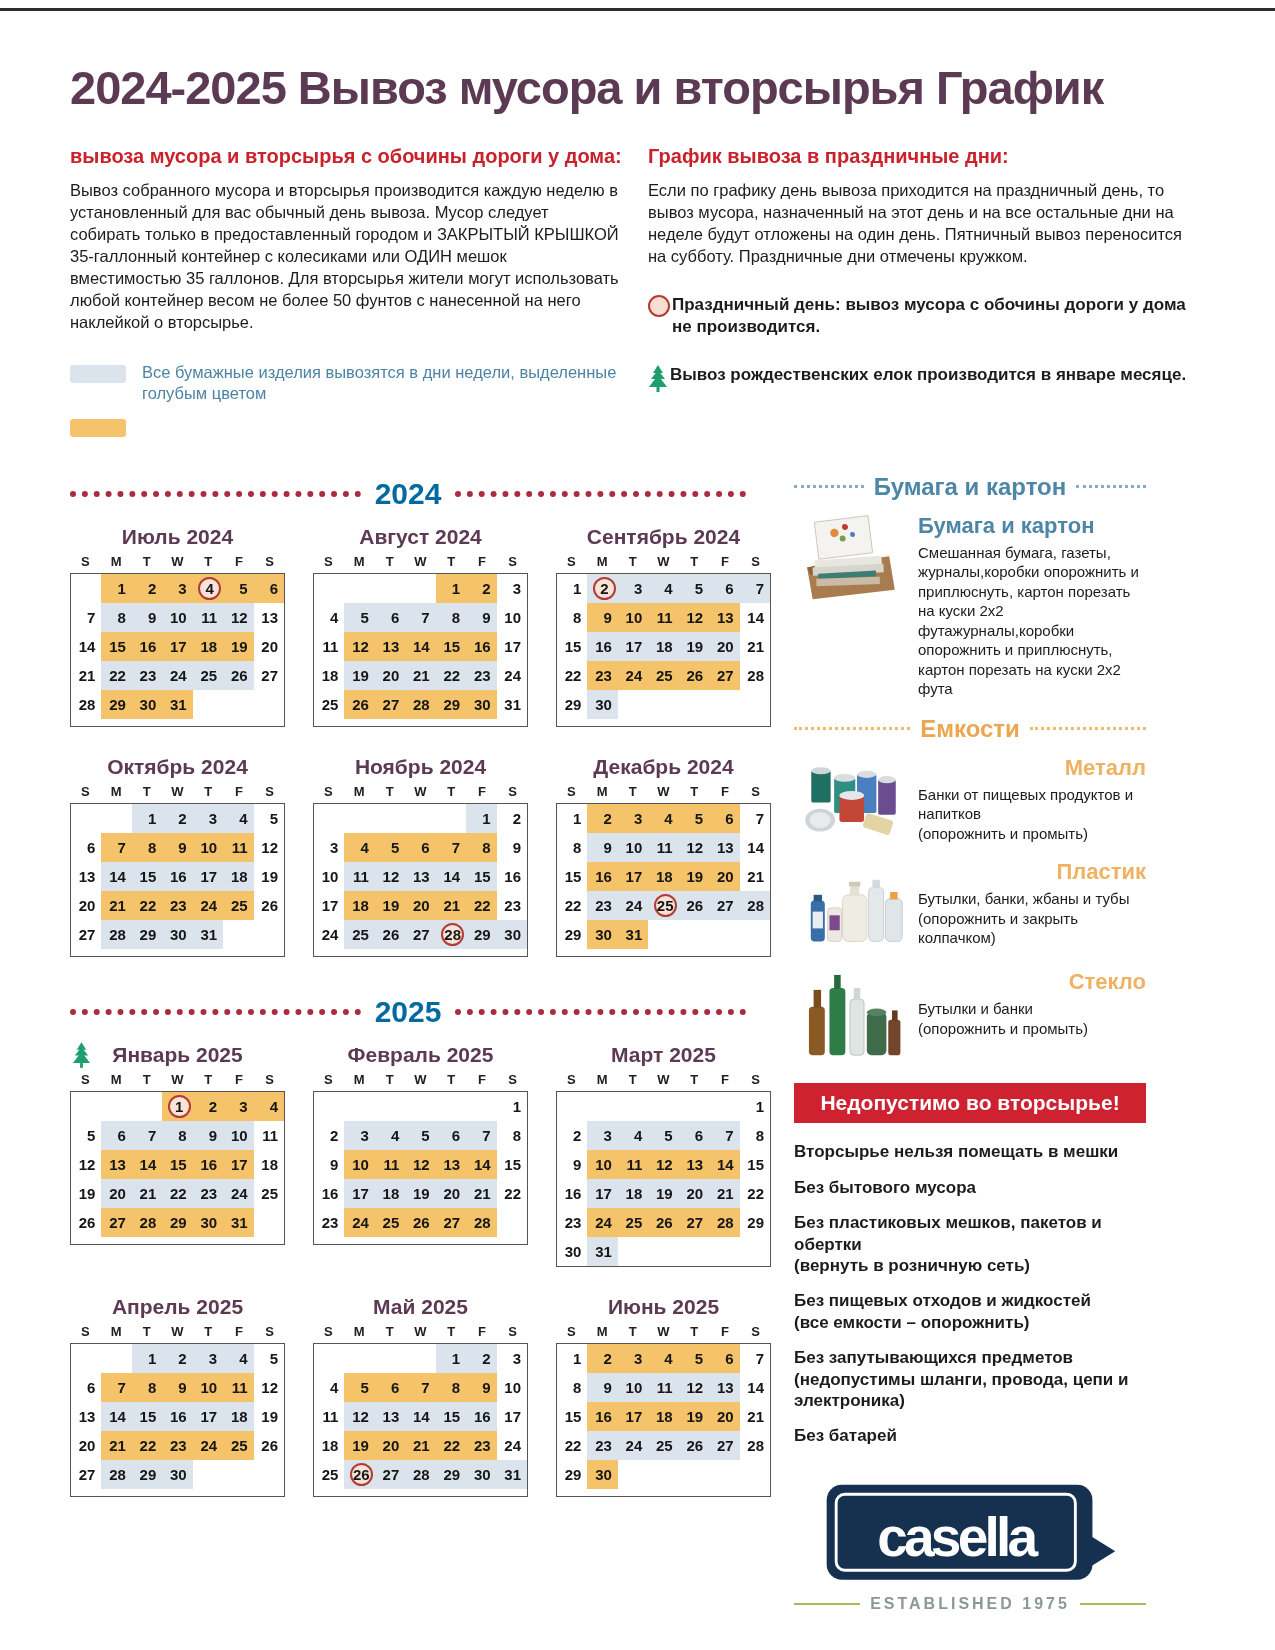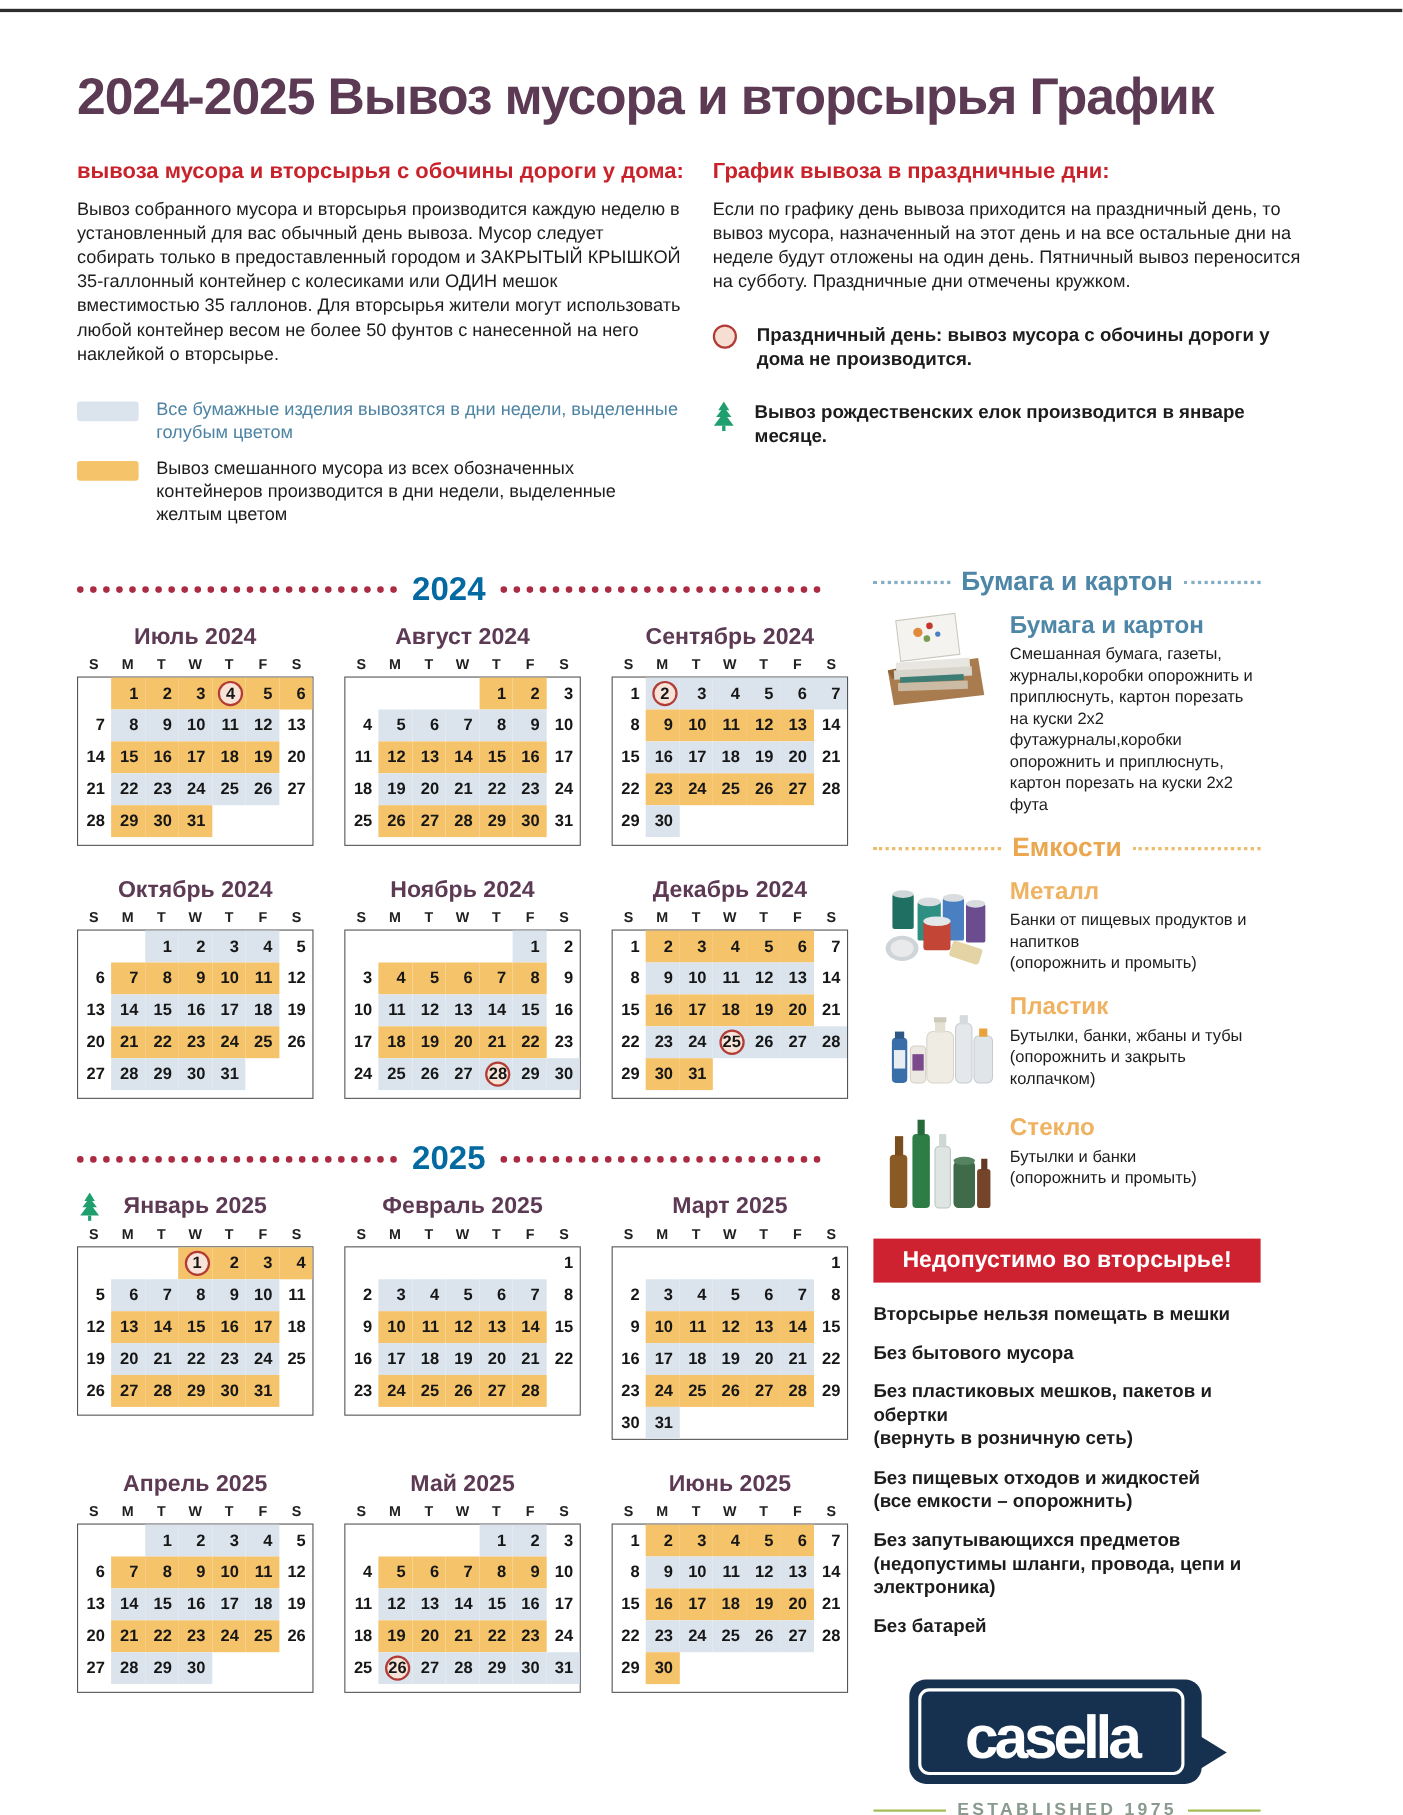--- a/index.html
+++ b/index.html
@@ -20,21 +20,21 @@
   p.body { font-size:16.5px; line-height:1.33; }
 
   .legend { margin-top:28px; }
   .legend-item { display:flex; gap:16px; margin-bottom:12px; }
   .swatch { width:56px; height:18px; border-radius:3px; flex:none; margin-top:3px; }
   .swatch.blue { background:#dbe4ed; }
   .swatch.yellow { background:#f5c36a; }
   .legend-item p { font-size:16.5px; line-height:1.28; }
   .legend-item.paper p { color:#4d84a4; }
 
-  .note { display:flex; gap:18px; margin-top:26px; font-weight:bold; font-size:17px; line-height:1.3; }
+  .note { display:flex; gap:2px; margin-top:26px; font-weight:bold; font-size:17px; line-height:1.3; }
   .holiday-circle { width:22px; height:22px; border-radius:50%; border:2px solid #b23b35; background:#f6ded2; flex:none; margin-top:1px; }
   .tree-svg { flex:none; margin-top:1px; }
 
   .content-row { display:flex; margin-top:8px; }
   .cal-area { width:676px; flex:none; }
 
   .divider { display:flex; align-items:center; gap:14px; margin:20px 0 12px; }
   .divider .dots { flex:1; border-top:6px dotted #ab2b42; height:0; }
   .divider .year { font-size:30px; font-weight:bold; color:#0369a1; }
   .divider.second { margin-top:38px; }
@@ -59,21 +59,21 @@
   .side-header.paper .stitle { color:#4d86a6; }
   .side-header.cont .sdots { border-color:#edbd6f; }
   .side-header.cont .stitle { color:#eba74f; }
   .side-header .stitle { font-size:24px; font-weight:bold; }
 
   .side-item { display:flex; gap:12px; margin-bottom:16px; }
   .side-img { width:112px; flex:none; }
   .side-txt { flex:1; }
   .side-item-title { font-size:22px; font-weight:bold; margin-bottom:4px; }
   .side-item-title.blue { color:#4d86a6; }
-  .side-item-title.orange { color:#efb261; }
+  .side-item-title.orange { color:#efb261;text-align:right; }
   .side-item-body { font-size:15px; line-height:1.3; }
   .preline { white-space:pre-line; }
 
   .banner { background:#ce2231; color:#ffffff; font-weight:bold; font-size:21px; text-align:center; padding:8px 4px; margin:20px 0 18px; }
   .rules .rule { font-weight:bold; font-size:17px; line-height:1.26; margin-bottom:14px; white-space:pre-line; }
 
   .logo-wrap { margin-top:34px; }
   .logo-svg { display:block; margin:0 auto; }
   .tagline { display:flex; align-items:center; gap:10px; margin-top:2px; }
   .tagline .gline { flex:1; height:2px; background:#a3bd56; }
@@ -93,21 +93,20 @@
       <h2 class="red">вывоза мусора и вторсырья с обочины дороги у дома:</h2>
       <p class="body">Вывоз собранного мусора и вторсырья производится каждую неделю в установленный для вас обычный день вывоза. Мусор следует собирать только в предоставленный городом и ЗАКРЫТЫЙ КРЫШКОЙ 35-галлонный контейнер с колесиками или ОДИН мешок вместимостью 35 галлонов. Для вторсырья жители могут использовать любой контейнер весом не более 50 фунтов с нанесенной на него наклейкой о вторсырье.</p>
 
       <div class="legend">
         <div class="legend-item paper">
           <span class="swatch blue"></span>
           <p>Все бумажные изделия вывозятся в дни недели, выделенные голубым цветом</p>
         </div>
         <div class="legend-item trash">
           <span class="swatch yellow"></span>
-          <p>Вывоз смешанного мусора из всех обозначенных контейнеров производится в дни недели, выделенные желтым цветом</p>
         </div>
       </div>
     </section>
 
     <section class="intro-right">
       <h2 class="red">График вывоза в праздничные дни:</h2>
       <p class="body">Если по графику день вывоза приходится на праздничный день, то вывоз мусора, назначенный на этот день и на все остальные дни на неделе будут отложены на один день. Пятничный вывоз переносится на субботу. Праздничные дни отмечены кружком.</p>
 
       <div class="note">
         <span class="holiday-circle"></span>

